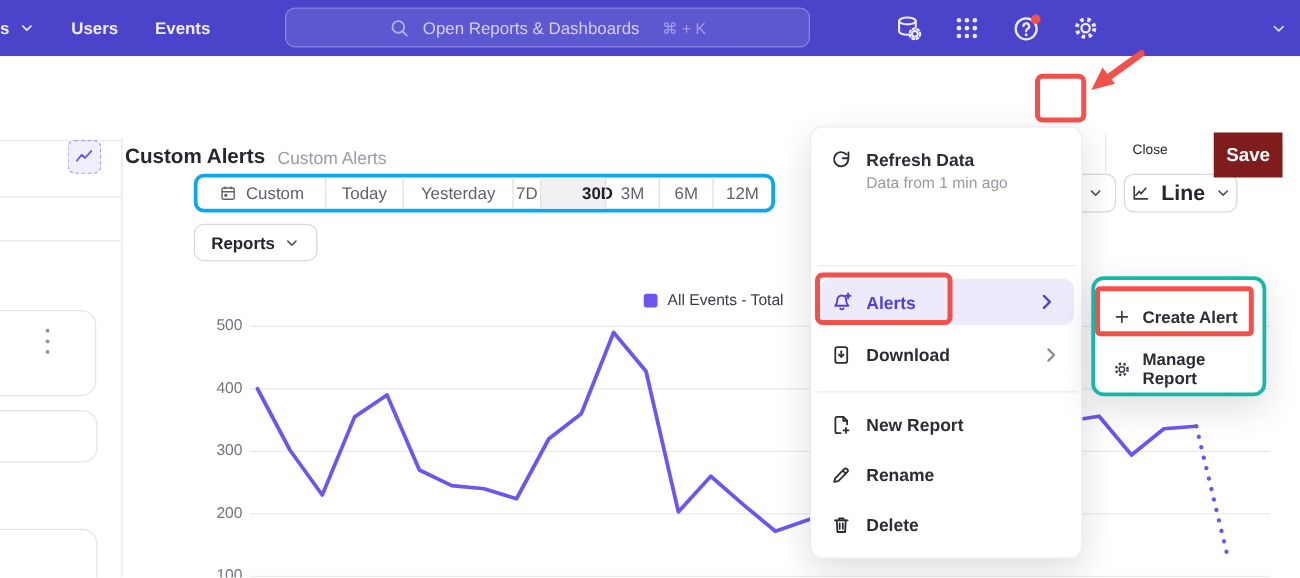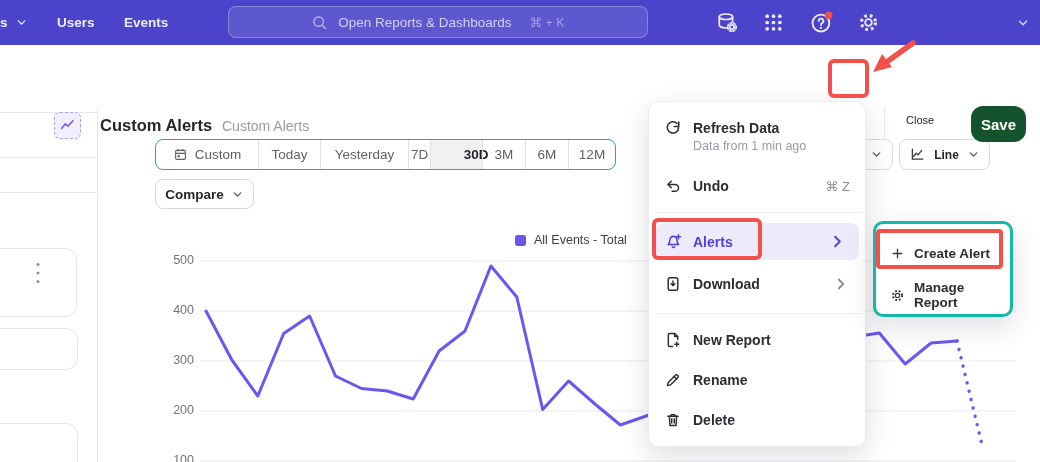--- a/index.html
+++ b/index.html
@@ -39,55 +39,55 @@
   .avatar { position:absolute; left:652px; top:65px; width:28px; height:28px; border-radius:50%;
     background:#f15b5b; color:#fff; font-size:11px; font-weight:700; display:flex;
     align-items:center; justify-content:center; cursor:pointer; }
   .link-btn { position:absolute; left:703px; top:68px; width:23px; height:23px; color:#2b2b33; cursor:pointer; }
   .dup-btn { position:absolute; left:752px; top:71px; font-size:14.5px; font-weight:500; color:#2b2b33; cursor:pointer; }
   .more-btn { position:absolute; left:834px; top:65px; width:29px; height:27px; border-radius:5px;
     background:#e9e6fb; color:#4f43d0; display:flex; align-items:center; justify-content:center;
     font-size:13px; font-weight:700; letter-spacing:1px; cursor:pointer; }
   .hdr-divider { position:absolute; left:884px; top:62px; width:1px; height:33px; background:#e9e9ee; }
   .close-btn { position:absolute; left:906px; top:69px; font-size:11px; font-weight:500; color:#26262c; cursor:pointer; }
-  .save-btn { position:absolute; left:971px; top:61px; width:55px; height:36px; border-radius:12px;
-    background:#14532d; color:#fff; font-size:15px; font-weight:600; border:none;
+  .save-btn { position:absolute; left:971px; top:61px; width:55px; height:36px; border-radius:0;
+    background:#7f1d1d; color:#fff; font-size:15px; font-weight:600; border:none;
     display:flex; align-items:center; justify-content:center; cursor:pointer; }
 
   
   .left-panel { position:absolute; left:0; top:110px; width:98px; height:352px;
     background:#fff; border-right:1px solid #e6e6ea; z-index:2; }
   .lp-line { position:absolute; left:0; width:97px; height:1px; background:#e9e9ed; }
   .lp-card { position:absolute; left:-20px; border:1px solid #e4e4e9; border-radius:12px; background:#fff; }
   .kebab { position:absolute; left:51px; top:11px; width:12px; height:26px; color:#8e8e98; cursor:pointer; }
 
   
   .chart-svg { position:absolute; left:0; top:0; width:1040px; height:462px; z-index:1; pointer-events:none; }
   .ytick { position:absolute; width:34px; text-align:right; font-size:12.5px; color:#73737c; }
   .legend { position:absolute; left:515px; top:233px; display:flex; align-items:center; gap:8px; z-index:1; }
   .legend .sq { width:11px; height:11px; border-radius:2.5px; }
   .legend .lbl { font-size:12.5px; color:#3c3c44; }
 
   
   .seg { position:absolute; left:155px; top:139px; height:31px; display:flex; align-items:stretch;
-    border:1px solid #0ea5e9; border-radius:8px; background:#fff; overflow:hidden; z-index:2; }
+    border:3px solid #0ea5e9; border-radius:8px; background:#fff; overflow:hidden; z-index:2; }
   .seg-cell { display:flex; align-items:center; justify-content:center; gap:7px;
     font-size:13.5px; color:#5f5f68; border-left:1px solid #e0e0e5; cursor:pointer; padding:0 4px; }
   .seg-cell:first-child { border-left:none; }
   .seg-cell.sel { background:#f1f1f4; color:#1f1f26; font-weight:700;padding-left:43px; }
   .seg-cell svg { width:15px; height:15px; }
   .compare-btn { position:absolute; left:155px; top:179px; width:99px; height:30px;
     border:1px solid #d8d8dd; border-radius:8px; background:#fff; display:flex; align-items:center;
     justify-content:center; gap:7px; font-size:13.5px; font-weight:600; color:#26262c; cursor:pointer; z-index:2; }
   .hidden-btn { position:absolute; left:800px; top:139px; width:93px; height:31px;
     border:1px solid #d8d8dd; border-radius:8px; background:#fff; display:flex; align-items:center;
     justify-content:flex-end; padding-right:9px; color:#3a3a42; cursor:pointer; z-index:2; }
   .line-btn { position:absolute; left:899px; top:139px; width:91px; height:31px;
     border:1px solid #d8d8dd; border-radius:8px; background:#fff; display:flex; align-items:center;
-    justify-content:center; gap:8px; font-size:12px; font-weight:600; color:#26262c; cursor:pointer; z-index:2; }
+    justify-content:center; gap:8px; font-size:17px; font-weight:600; color:#26262c; cursor:pointer; z-index:2; }
   .chev14 { width:13px; height:13px; color:#54545c; }
 
   
   .menu { position:absolute; left:648px; top:101px; width:218px; height:346px; background:#fff;
     border:1px solid #ececf0; border-radius:10px; box-shadow:0 10px 28px rgba(25,25,60,.14); z-index:5; }
   .m-row { position:absolute; left:0; width:100%; height:32px; display:flex; align-items:center;
     gap:11px; padding:0 15px; font-size:14px; font-weight:600; color:#2c2c33; cursor:pointer; }
   .m-row svg { width:18px; height:18px; flex:none; }
   .m-sub { position:absolute; left:44px; font-size:12.5px; color:#9b9aa4; }
   .m-short { margin-left:auto; font-size:13px; font-weight:400; color:#8b8b95; }
@@ -277,21 +277,21 @@
       </div>
     <div class="seg-cell" style="width:43px">
         <span>6M</span>
       </div>
     <div class="seg-cell" style="width:47px">
         <span>12M</span>
       </div>
   </div>
 
   <div class="compare-btn">
-    <span>Compare</span>
+    <span>Reports</span>
     <svg class="chev14" viewBox="0 0 20 20">
         <use href="#i-chevdown"></use>
       </svg>
   </div>
 
   <div class="hidden-btn">
     <svg class="chev14" viewBox="0 0 20 20">
         <use href="#i-chevdown"></use>
       </svg>
   </div>
@@ -359,27 +359,20 @@
   </div>
 
   <div class="menu">
     <div class="m-row" style="top:10px">
       <svg viewBox="0 0 20 20">
           <use href="#i-refresh"></use>
         </svg>
       <span>Refresh Data</span>
     </div>
     <div class="m-sub" style="top:37px">Data from 1 min ago</div>
-    <div class="m-row" style="top:68px">
-      <svg viewBox="0 0 20 20">
-          <use href="#i-undo"></use>
-        </svg>
-      <span>Undo</span>
-      <span class="m-short">⌘ Z</span>
-    </div>
     <div class="m-div" style="top:110px"></div>
     <div class="m-pill">
       <svg viewBox="0 0 20 20">
           <use href="#i-bellplus"></use>
         </svg>
       <span>Alerts</span>
       <svg class="m-chev" viewBox="0 0 20 20">
           <use href="#i-chevright"></use>
         </svg>
     </div>

